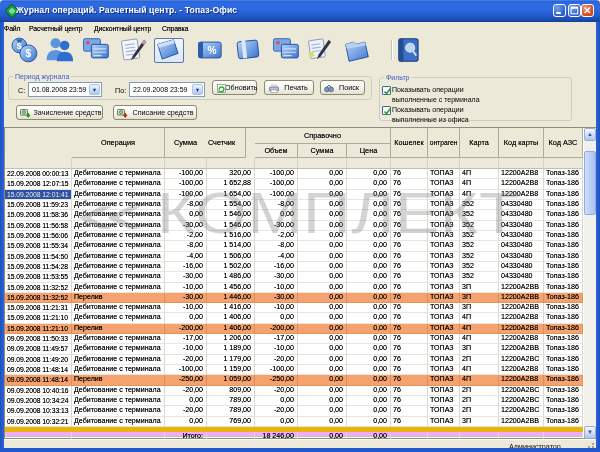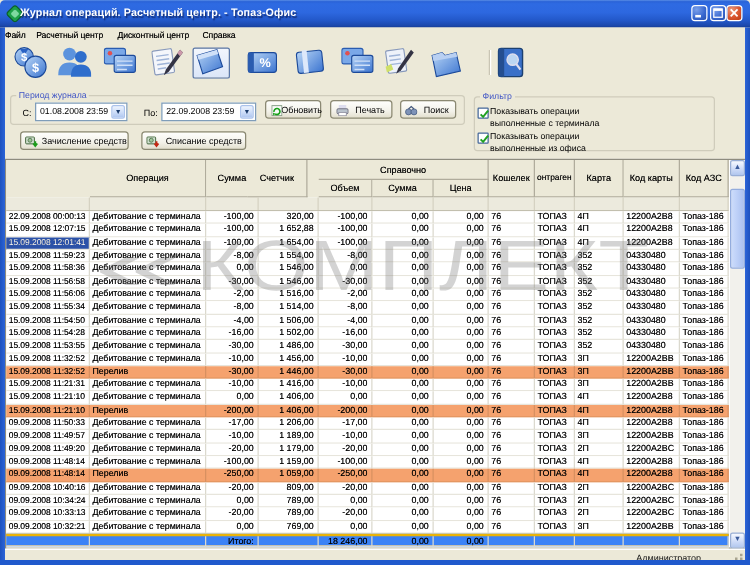--- a/index.html
+++ b/index.html
@@ -44,21 +44,21 @@
 #gfilter{position:absolute;left:0;top:30px;width:578px;height:11px;background:#eceadd;border-bottom:1px solid #c2bfae}
 .fcell{position:absolute;top:0;height:10px;border-right:1px solid #d5d2c2}
 .trow{position:absolute;left:0;display:flex;width:578px;height:10.32px;background:#fff}
 .trow.orange{background:#f5a26e}
 .cell{height:10.32px;border-right:1px solid #dbd9ce;border-bottom:1px solid #e7e5dc;font-size:7.1px;line-height:9.6px;color:#000;overflow:hidden;white-space:nowrap;text-shadow:0 0 .3px rgba(0,0,0,.65)}
 .cell:first-child{font-size:6.8px;letter-spacing:-.05px}
 .orange .cell{border-right-color:#d89060;border-bottom-color:#e0945f}
 .cl{padding-left:2px;text-align:left}
 .cr{padding-right:3px;text-align:right}
 .sel{background:#2c52a8;color:#fff}
-#gfoot{position:absolute;left:0;display:flex;width:578px;height:10.4px;background:#3b82f6;border-top:2px solid #eab308;border-bottom:1px solid #c4c1b2}
+#gfoot{position:absolute;left:0;display:flex;width:578px;height:10.4px;background:#f0abfc;border-top:5px solid #eab308;border-bottom:1px solid #c4c1b2}
 #gfoot .cell{font-size:7.1px}
 
 #wm1,#wm2{position:absolute;color:rgba(118,118,118,.32);font-weight:normal;white-space:nowrap;z-index:6;font-family:"Liberation Sans",sans-serif}
 #wm1{left:70px;top:57px;font-size:57px;letter-spacing:11px;line-height:1}
 #wmq{display:inline-block;transform:scaleX(2.2);transform-origin:0 50%;letter-spacing:0;margin-right:50px}
 #wmk{display:inline-block;transform:scaleX(1.16);transform-origin:0 50%;letter-spacing:0.5px}
 #wm2{left:130px;top:109px;font-size:57px;letter-spacing:-3px;line-height:1}
 
 #sbar{position:absolute;left:579px;top:0;width:12px;height:310px;background:#f2f1ec}
 .sbtn{position:absolute;left:0;width:12px;height:13px;background:linear-gradient(#f6f9ff,#cfdcf8 55%,#b0c6ee);border:1px solid #98aed6;border-radius:2px;color:#3a5a9a;text-align:center;font-size:6px;line-height:11px}

